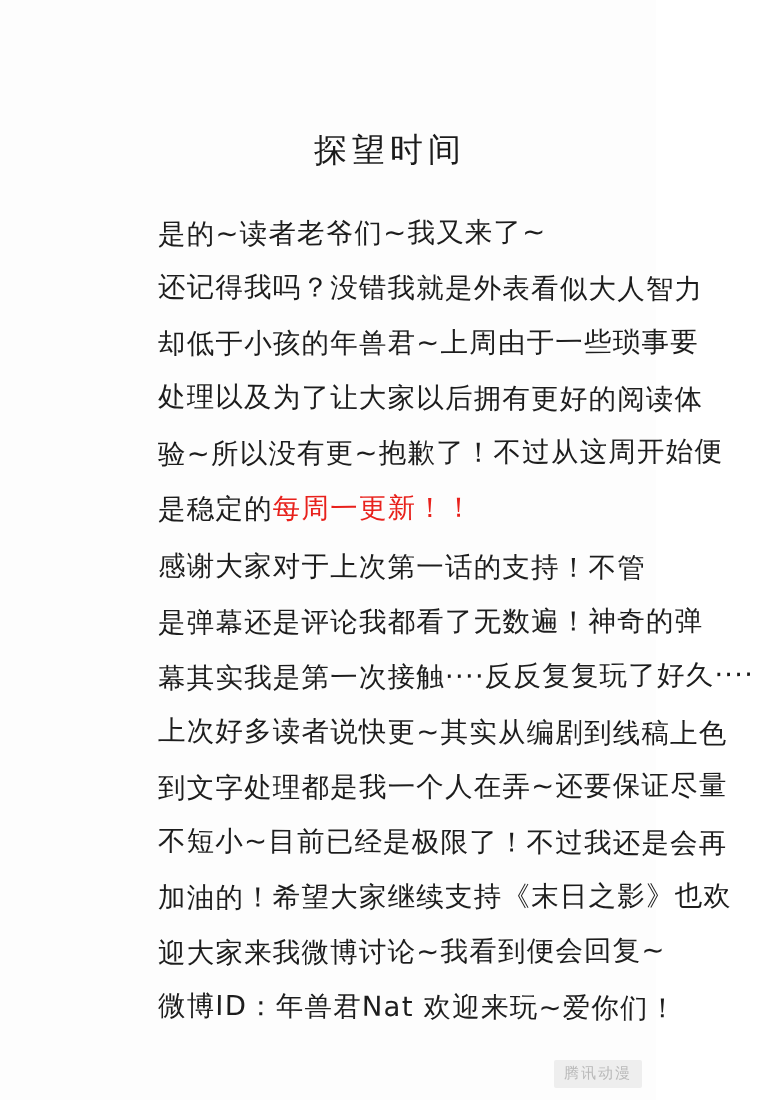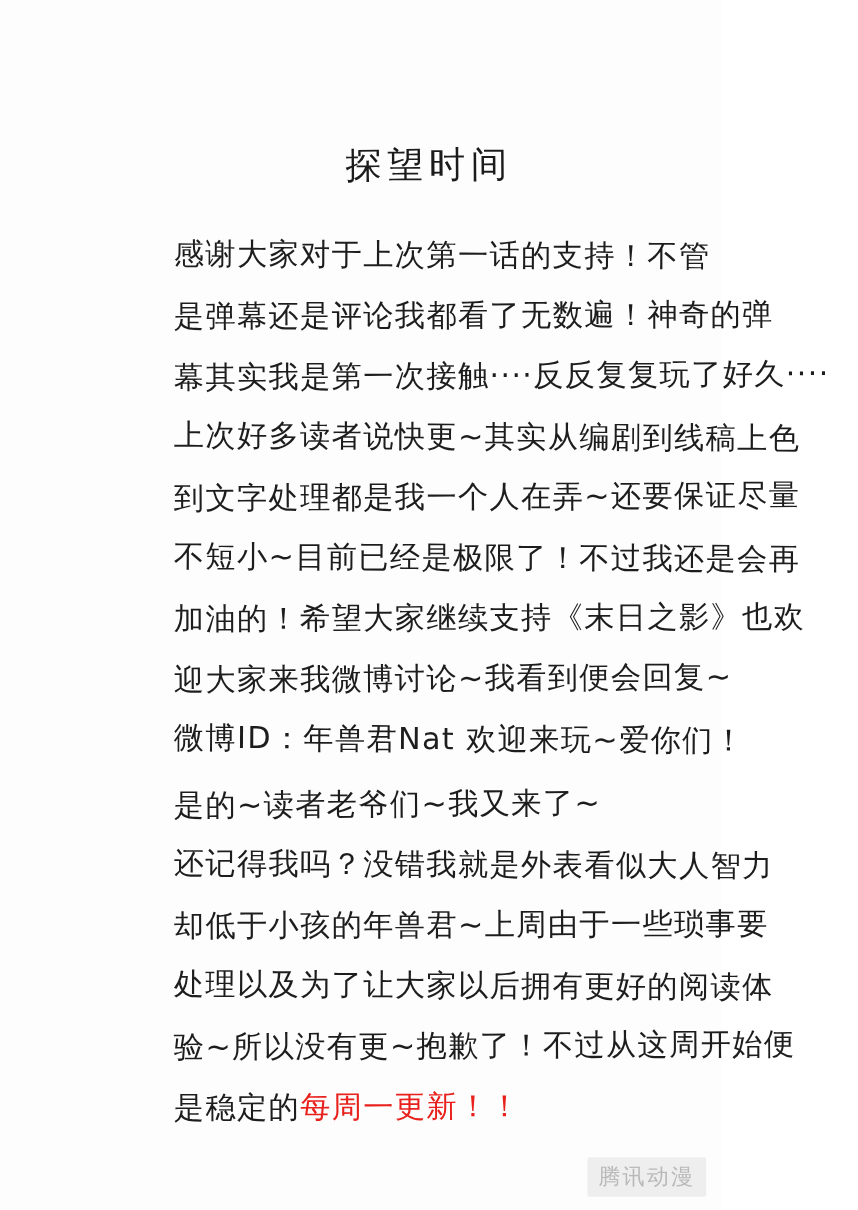--- a/index.html
+++ b/index.html
@@ -63,54 +63,54 @@
   .line.l1 { transform: rotate(0.25deg); }
   .line.l2 { transform: rotate(-0.2deg); }
   .line.l3 { transform: rotate(0.3deg); }
   .line.l4 { transform: rotate(-0.3deg); }
   .watermark {
     position: absolute;
     right: 14px;
     bottom: 12px;
     background: #eeeeee;
     color: #b9b9b9;
-    font-size: 20px;
+    font-size: 15px;
     letter-spacing: 2px;
     padding: 4px 10px 5px 10px;
     border-radius: 2px;
     font-family: "DejaVu Sans", sans-serif;
   }
 </style>
 </head>
 <body>
 
 <div class="page">
 
   <div class="title">探望时间</div>
 
   <div class="body-text">
 
     <p class="para indent">
+      <span class="line l0">是的~读者老爷们~我又来了~</span>
+      <span class="line l1">还记得我吗？没错我就是外表看似大人智力</span>
+      <span class="line l2">却低于小孩的年兽君~上周由于一些琐事要</span>
+      <span class="line l3">处理以及为了让大家以后拥有更好的阅读体</span>
+      <span class="line l4">验~所以没有更~抱歉了！不过从这周开始便</span>
+      <span class="line l0"><span>是稳定的</span><span class="highlight-red">每周一更新！！</span></span>
+    </p>
+
+    <p class="para indent">
       <span class="line l1">感谢大家对于上次第一话的支持！不管</span>
       <span class="line l2">是弹幕还是评论我都看了无数遍！神奇的弹</span>
       <span class="line l0">幕其实我是第一次接触····反反复复玩了好久····</span>
       <span class="line l3">上次好多读者说快更~其实从编剧到线稿上色</span>
       <span class="line l4">到文字处理都是我一个人在弄~还要保证尽量</span>
       <span class="line l1">不短小~目前已经是极限了！不过我还是会再</span>
       <span class="line l2">加油的！希望大家继续支持《末日之影》也欢</span>
       <span class="line l0">迎大家来我微博讨论~我看到便会回复~</span>
       <span class="line l3">微博ID：年兽君Nat   欢迎来玩~爱你们！</span>
     </p>
 
-    <p class="para indent">
-      <span class="line l0">是的~读者老爷们~我又来了~</span>
-      <span class="line l1">还记得我吗？没错我就是外表看似大人智力</span>
-      <span class="line l2">却低于小孩的年兽君~上周由于一些琐事要</span>
-      <span class="line l3">处理以及为了让大家以后拥有更好的阅读体</span>
-      <span class="line l4">验~所以没有更~抱歉了！不过从这周开始便</span>
-      <span class="line l0"><span>是稳定的</span><span class="highlight-red">每周一更新！！</span></span>
-    </p>
-
   </div>
 
   <div class="watermark">腾讯动漫</div>
 
 </div>
 
 </body></html>

